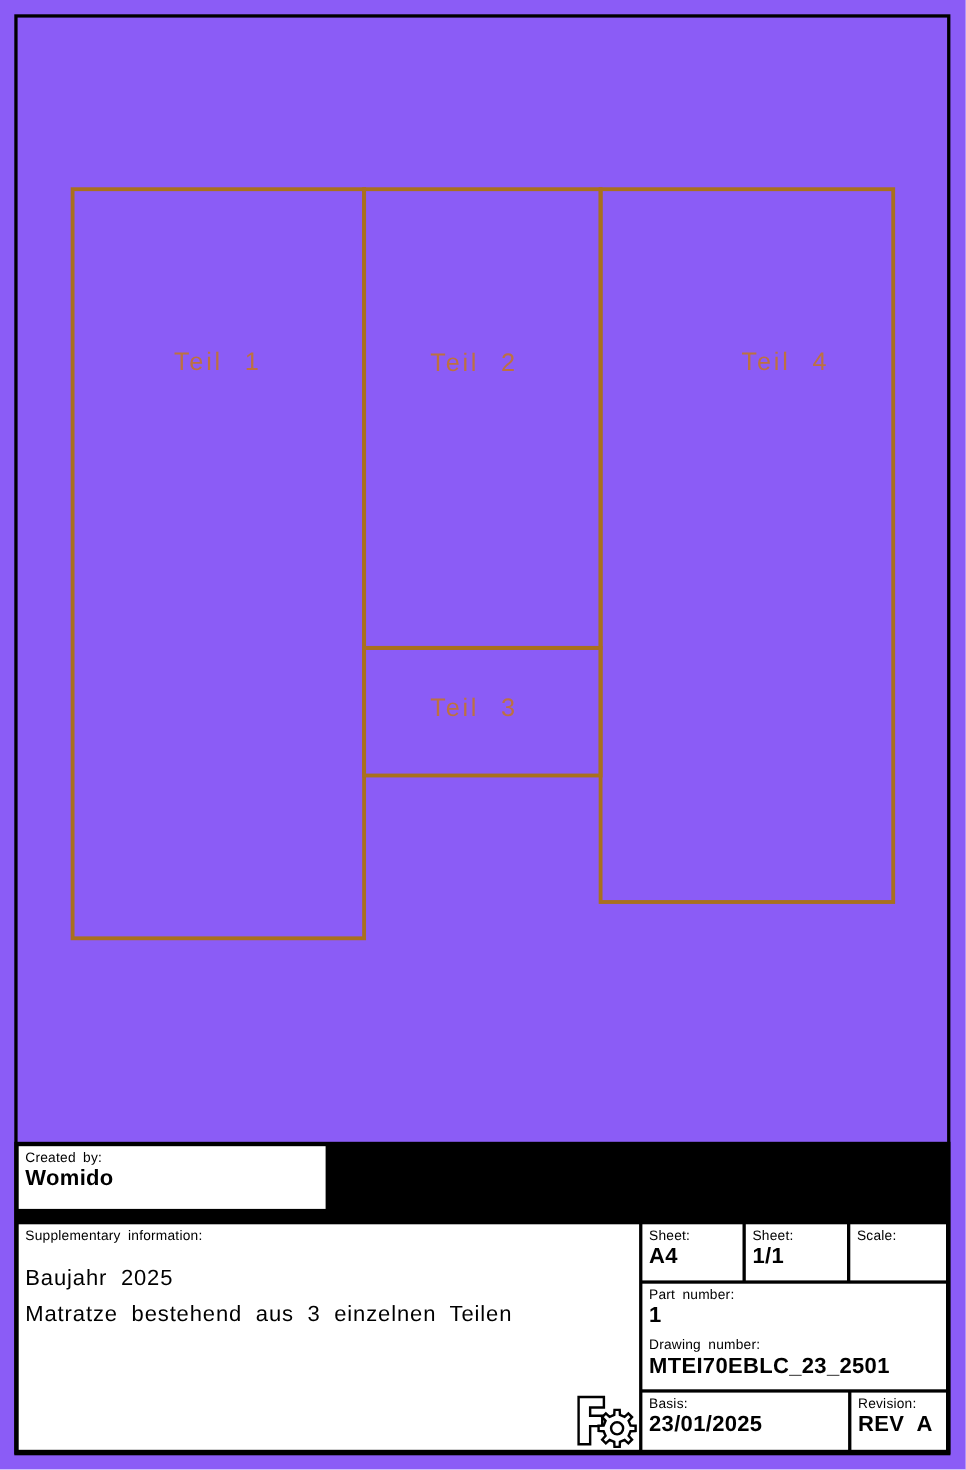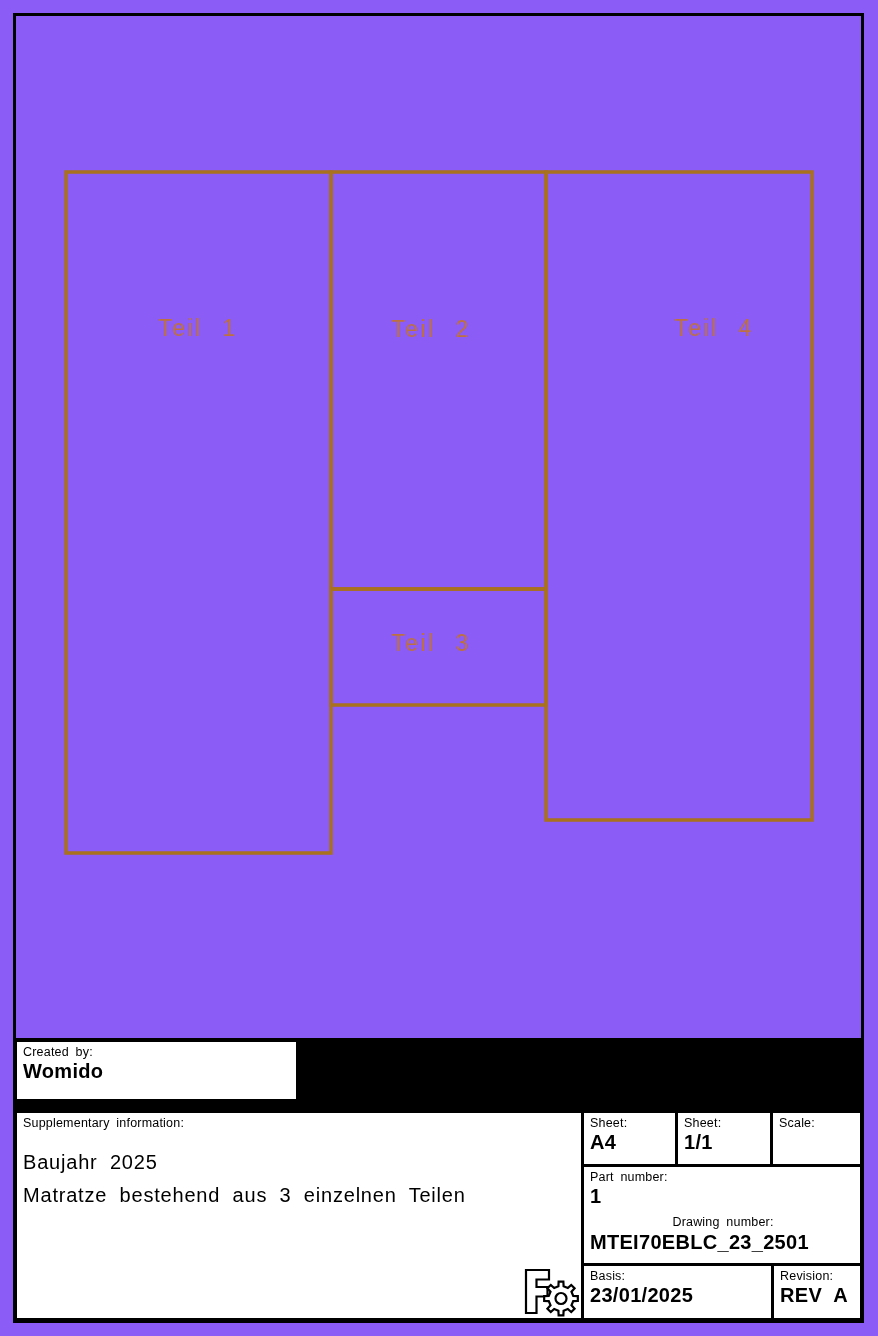--- a/index.html
+++ b/index.html
@@ -59,21 +59,21 @@
     font-weight: bold;
   }
   .supp-line {
     font-size: 20px;
     letter-spacing: 0.8px;
     word-spacing: 6px;
     line-height: 33px;
     white-space: nowrap;
   }
   .supp .tb-label { margin-bottom: 16px; }
-  .grp2 { margin-top: 7px; text-align: center; }
+  .grp2 { margin-top: 7px; }
   .fc-logo {
     position: absolute;
     right: 0; bottom: -2px;
     width: 62px; height: 56px;
   }
 </style>
 </head>
 <body>
 
 <div class="page">

